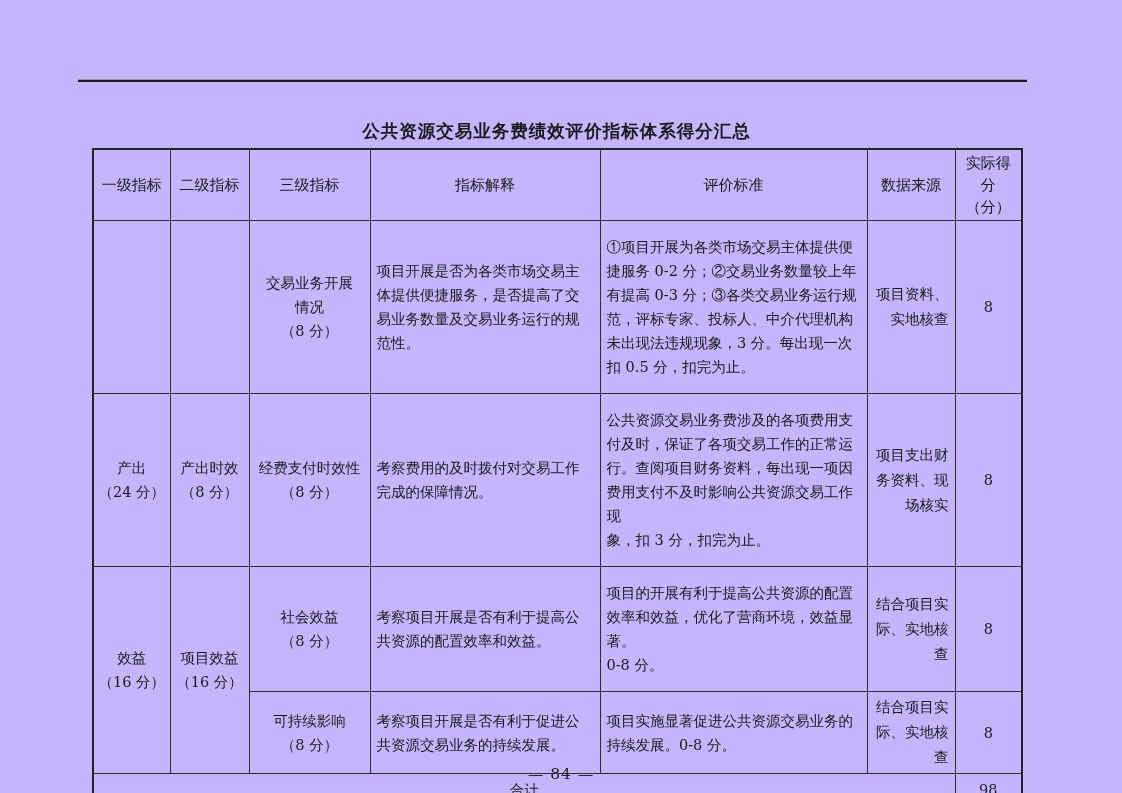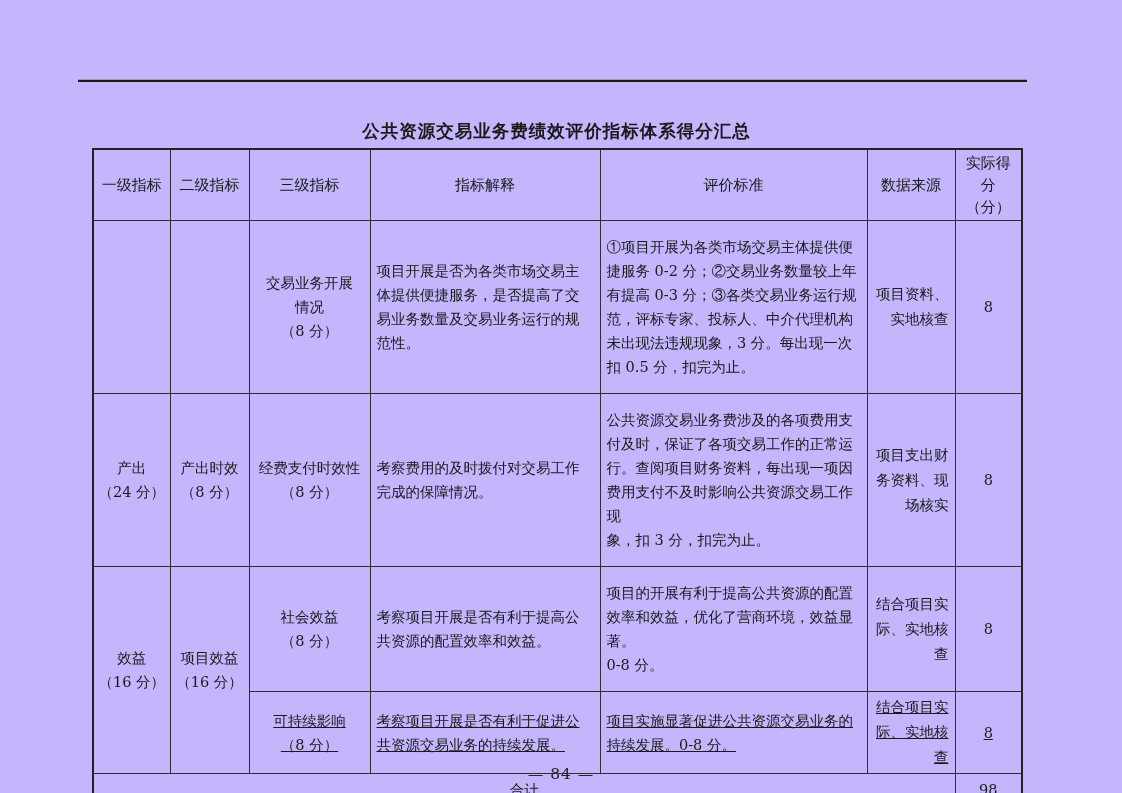--- a/index.html
+++ b/index.html
@@ -32,21 +32,21 @@
     font-weight:normal;
     line-height:24px;
   }
   .score th{font-size:15px;line-height:22px;}
   .score td.left{text-align:left;padding:14px 6px;}
   .score td.src{text-align:right;padding:3px 6px;line-height:25px;}
   tr.r-head{height:48px;}
   tr.r1{height:151px;}
   tr.r2{height:119px;}
   tr.r3{height:99px;}
-  tr.r4{height:76px;text-decoration:underline;}
+  tr.r4{height:76px;}
   tr.r-total{height:34px;}
   .pageno{
     position:absolute;left:0;top:725px;width:100%;
     text-align:center;font-size:15.5px;letter-spacing:1px;color:#222;margin-top:40px;
   }
 </style>
 </head>
 <body>
 
 <div class="page">

